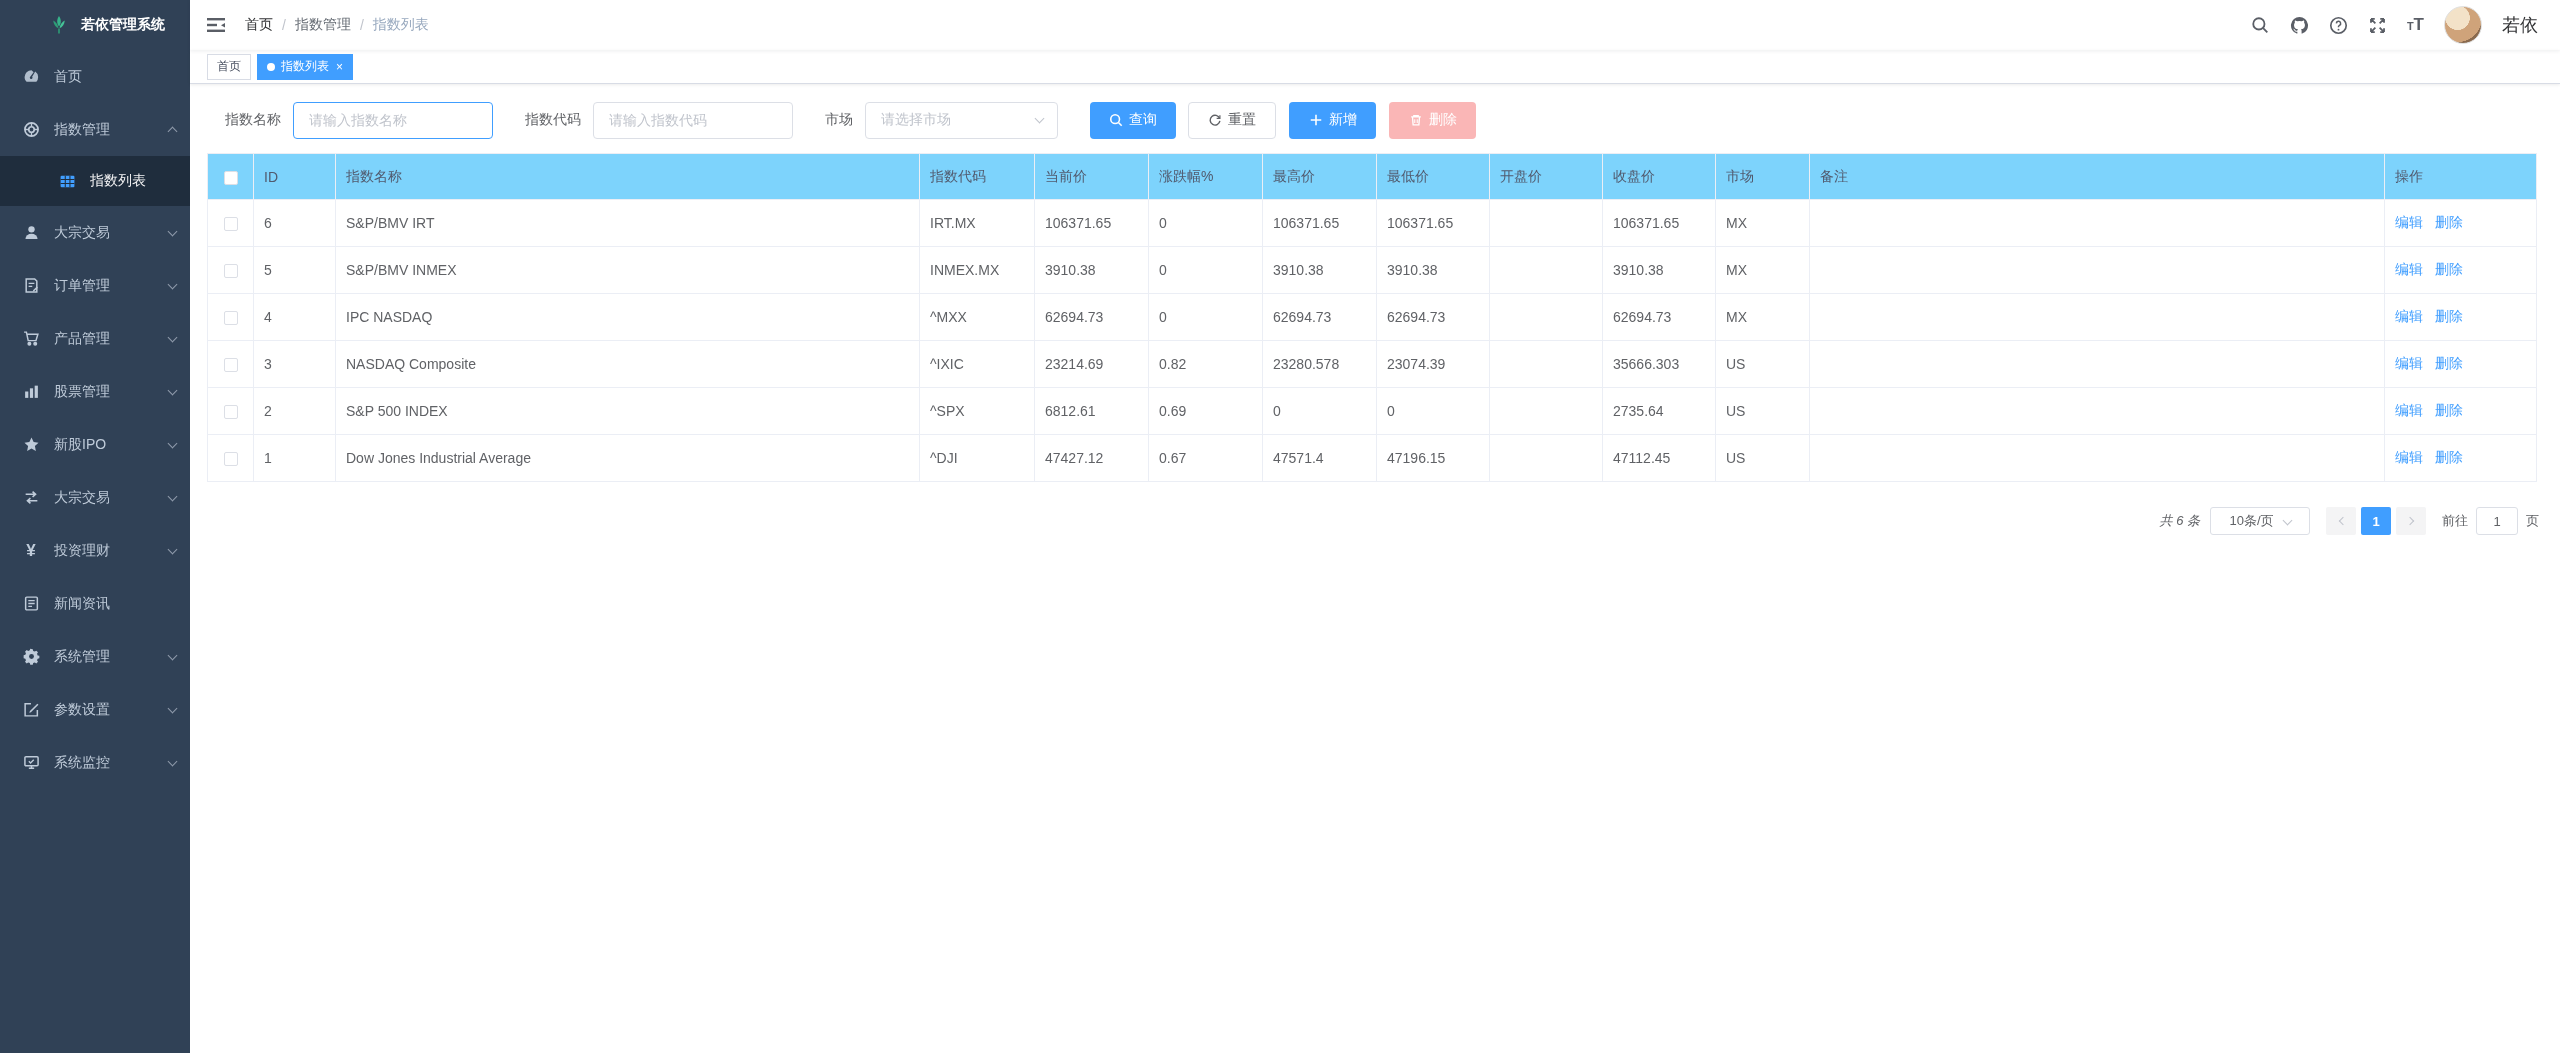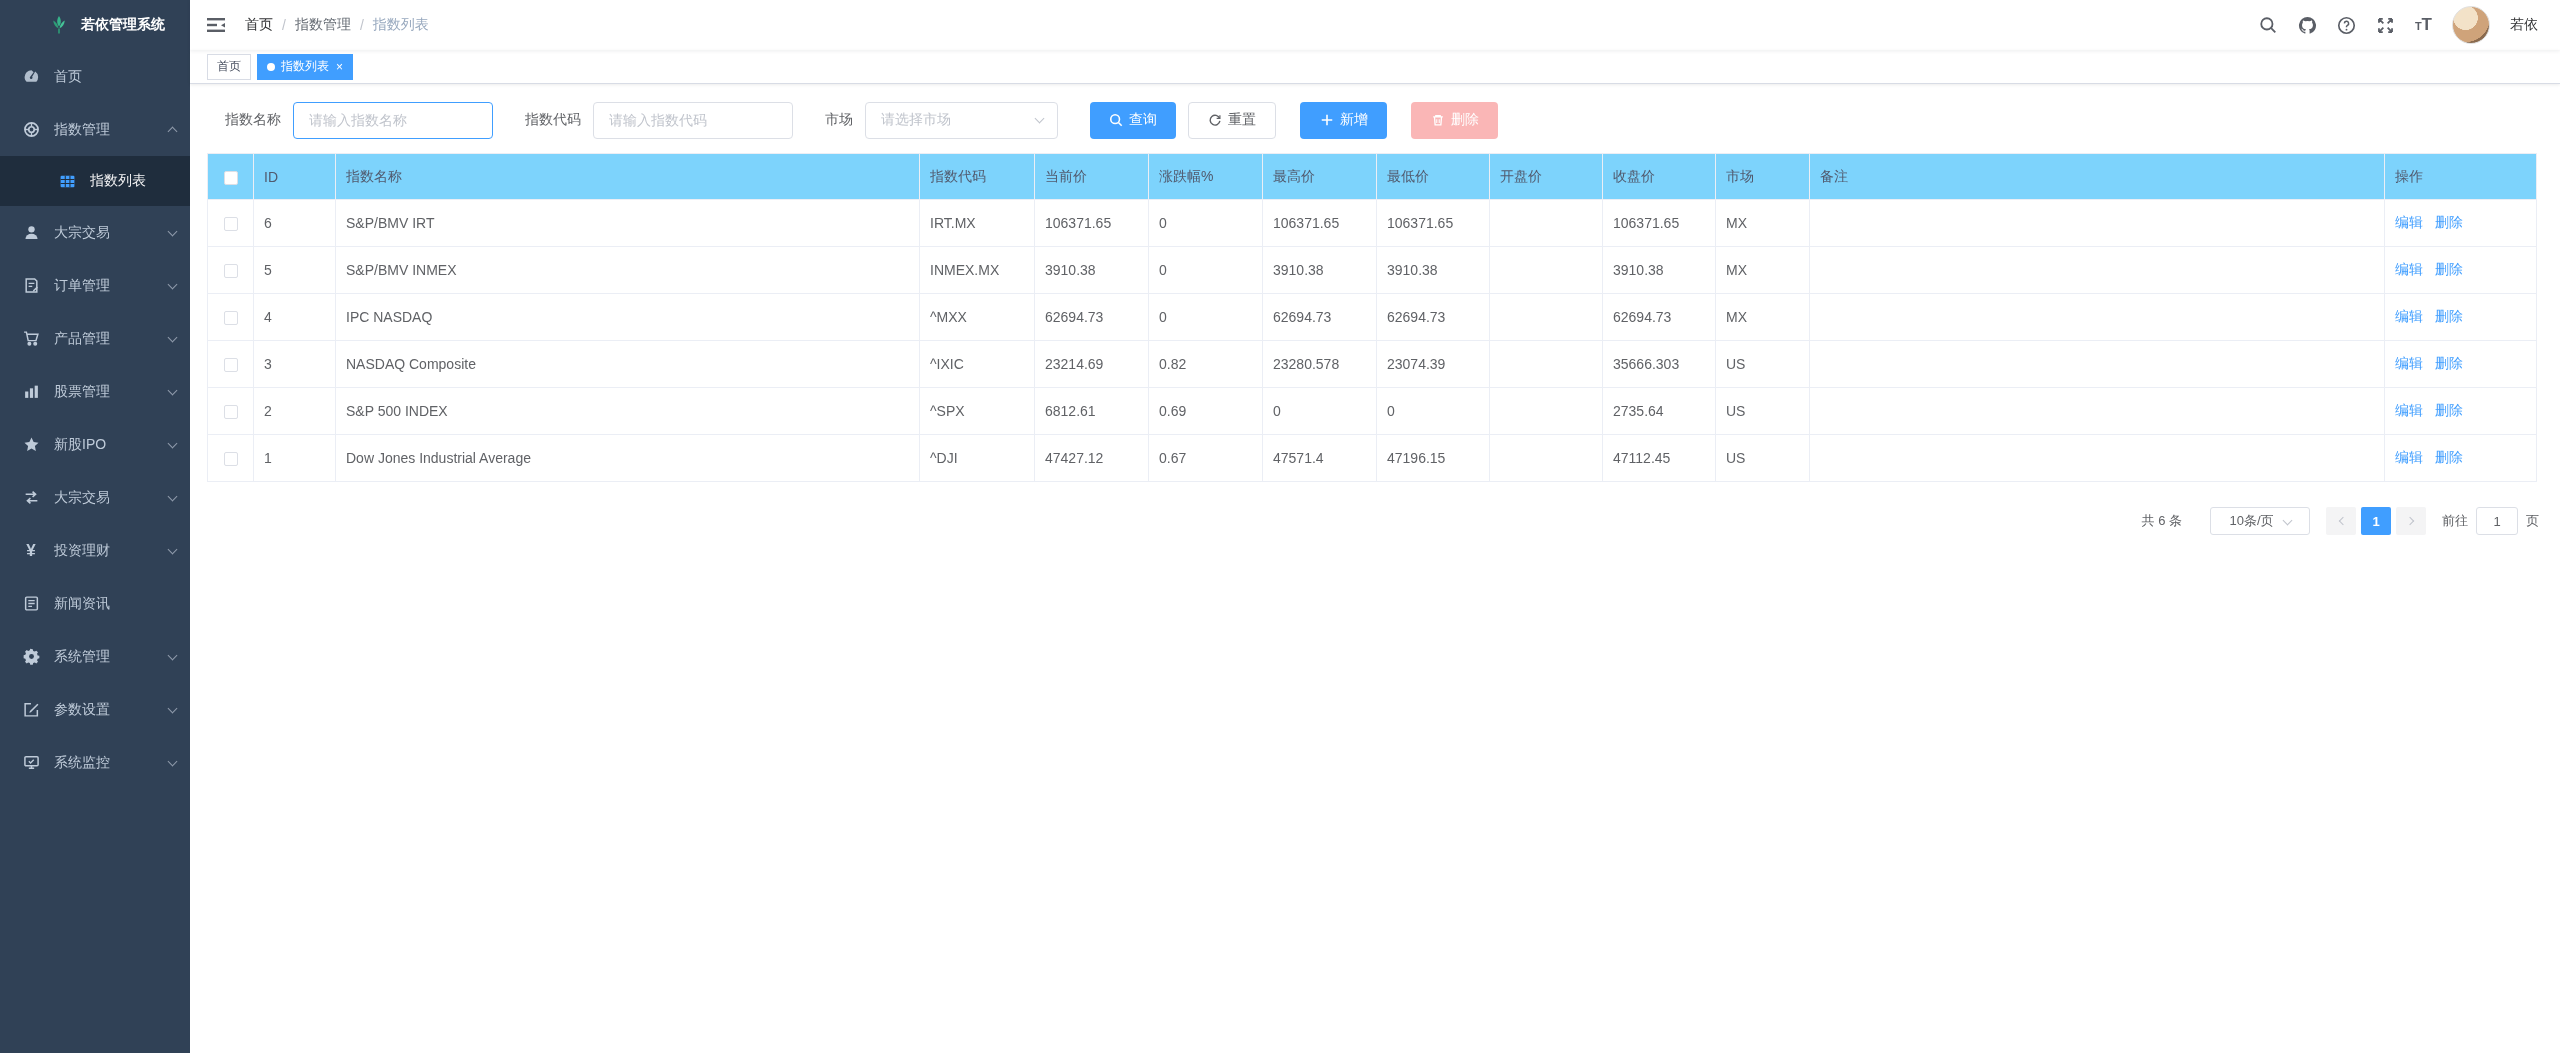--- a/index.html
+++ b/index.html
@@ -28,21 +28,21 @@
   .breadcrumb { margin-left:18px; display:flex; align-items:center; gap:9px; font-size:14px; }
   .bc-home { color:#303133; }
   .bc-mid { color:#666c74; }
   .bc-sep { color:#c0c4cc; }
   .bc-last { color:#97a8be; }
   .nav-right { margin-left:auto; display:flex; align-items:center; gap:20px; color:#5a5e66; }
   .nav-right .nicon { width:19px; height:19px; cursor:pointer; display:flex; align-items:center; justify-content:center; }
   .txt-icon { font-weight:bold; cursor:pointer; letter-spacing:0; }
   .txt-icon .small-t { font-size:11px; } .txt-icon .big-t { font-size:17px; }
   .avatar { width:38px; height:38px; border-radius:50%; background:radial-gradient(circle at 35% 30%, #f3e2c8 0 35%, #cfa37a 36% 70%, #8a6a4e 71%); border:1px solid #e0e0e0; cursor:pointer; }
-  .username { color:#303133; font-size:14px; cursor:pointer; }
+  .username { color:#303133; font-size:18px; cursor:pointer; }
 
   
   .tags-bar { height:34px; display:flex; align-items:center; padding:0 17px; border-bottom:1px solid #d8dce5; box-shadow:0 1px 3px 0 rgba(0,0,0,.08); gap:6px; position:relative; z-index:2; }
   .tag { height:26px; display:flex; align-items:center; padding:0 9px; border:1px solid #d8dce5; background:#fff; color:#495060; font-size:12px; cursor:pointer; }
   .tag.active { background:#409eff; border-color:#409eff; color:#fff; }
   .tag-dot { width:8px; height:8px; border-radius:50%; background:#fff; margin-right:6px; }
   .tag-close { margin-left:7px; font-size:12px; line-height:1; }
 
   
   .content { flex:1; padding:14px 17px 0 17px; }
@@ -51,34 +51,34 @@
   .f-label { color:#606266; margin-right:12px; white-space:nowrap; }
   .f-input { width:200px; height:37px; border:1px solid #dcdfe6; border-radius:4px; padding:0 15px; font-size:14px; color:#606266; outline:none; font-family:inherit; }
   .f-input.focused { border-color:#409eff; }
   .f-input::placeholder { color:#c0c4cc; }
   .f-select { width:193px; height:37px; border:1px solid #dcdfe6; border-radius:4px; padding:0 30px 0 15px; display:flex; align-items:center; color:#c0c4cc; position:relative; cursor:pointer; }
   .f-select .chev { position:absolute; right:14px; top:15px; border-color:#c0c4cc; }
   .btn { height:37px; border-radius:4px; border:none; display:inline-flex; align-items:center; gap:6px; padding:0 19px; font-size:14px; cursor:pointer; font-family:Liberation Serif, serif; white-space:nowrap; }
   .btn-primary { background:#409eff; color:#fff; }
   .btn-plain { background:#fff; border:1px solid #dcdfe6; color:#606266; }
   .btn-danger-dis { background:#fab6b6; color:#fff; cursor:not-allowed; }
-  .ml12 { margin-left:12px; } .ml20 { margin-left:24px;padding-left:20px; }
+  .ml12 { margin-left:12px; } .ml20 { margin-left:13px;padding-left:20px; }
 
   
   table { border-collapse:collapse; width:2330px; table-layout:fixed; }
   th, td { border:1px solid #ebeef5; padding:0 10px; font-size:14px; text-align:left; overflow:hidden; white-space:nowrap; }
   th { height:46px; background:#7dd3fc; color:#515a6e; font-weight:400; }
   td { height:47px; color:#606266; background:#fff; }
   .cell-center { text-align:center; }
   .checkbox { width:14px; height:14px; border:1px solid #dcdfe6; border-radius:2px; background:#fff; display:inline-block; vertical-align:middle; cursor:pointer; }
   .op-link { color:#409eff; cursor:pointer; margin-right:12px; }
 
   
   .pagination { display:flex; align-items:center; justify-content:flex-end; margin:25px 4px 0 0; color:#606266; font-size:13px; }
-  .pg-total { margin-right:28px; }
+  .pg-total { margin-right:10px;font-style:italic; }
   .pg-size { width:100px; height:28px; border:1px solid #dcdfe6; border-radius:3px; display:flex; align-items:center; justify-content:center; gap:10px; color:#606266; cursor:pointer; }
   .pg-size .chev { border-color:#c0c4cc; margin-top:-2px; }
   .pg-btn { width:30px; height:28px; background:#f4f4f5; border-radius:2px; display:flex; align-items:center; justify-content:center; margin-left:16px; cursor:pointer; }
   .pg-btn .chev { border-color:#c0c4cc; width:6px; height:6px; }
   .chev.left { transform:rotate(135deg); margin-left:3px; }
   .chev.right { transform:rotate(-45deg); margin-right:3px; }
   .pg-page { min-width:30px; height:28px; background:#409eff; color:#fff; border-radius:2px; display:flex; align-items:center; justify-content:center; margin-left:5px; font-weight:bold; cursor:pointer; }
   .pg-next { margin-left:5px; }
   .pg-goto { margin-left:16px; }
   .pg-input { width:42px; height:28px; border:1px solid #dcdfe6; border-radius:3px; text-align:center; margin:0 8px; font-size:13px; color:#606266; outline:none; font-family:inherit; }

